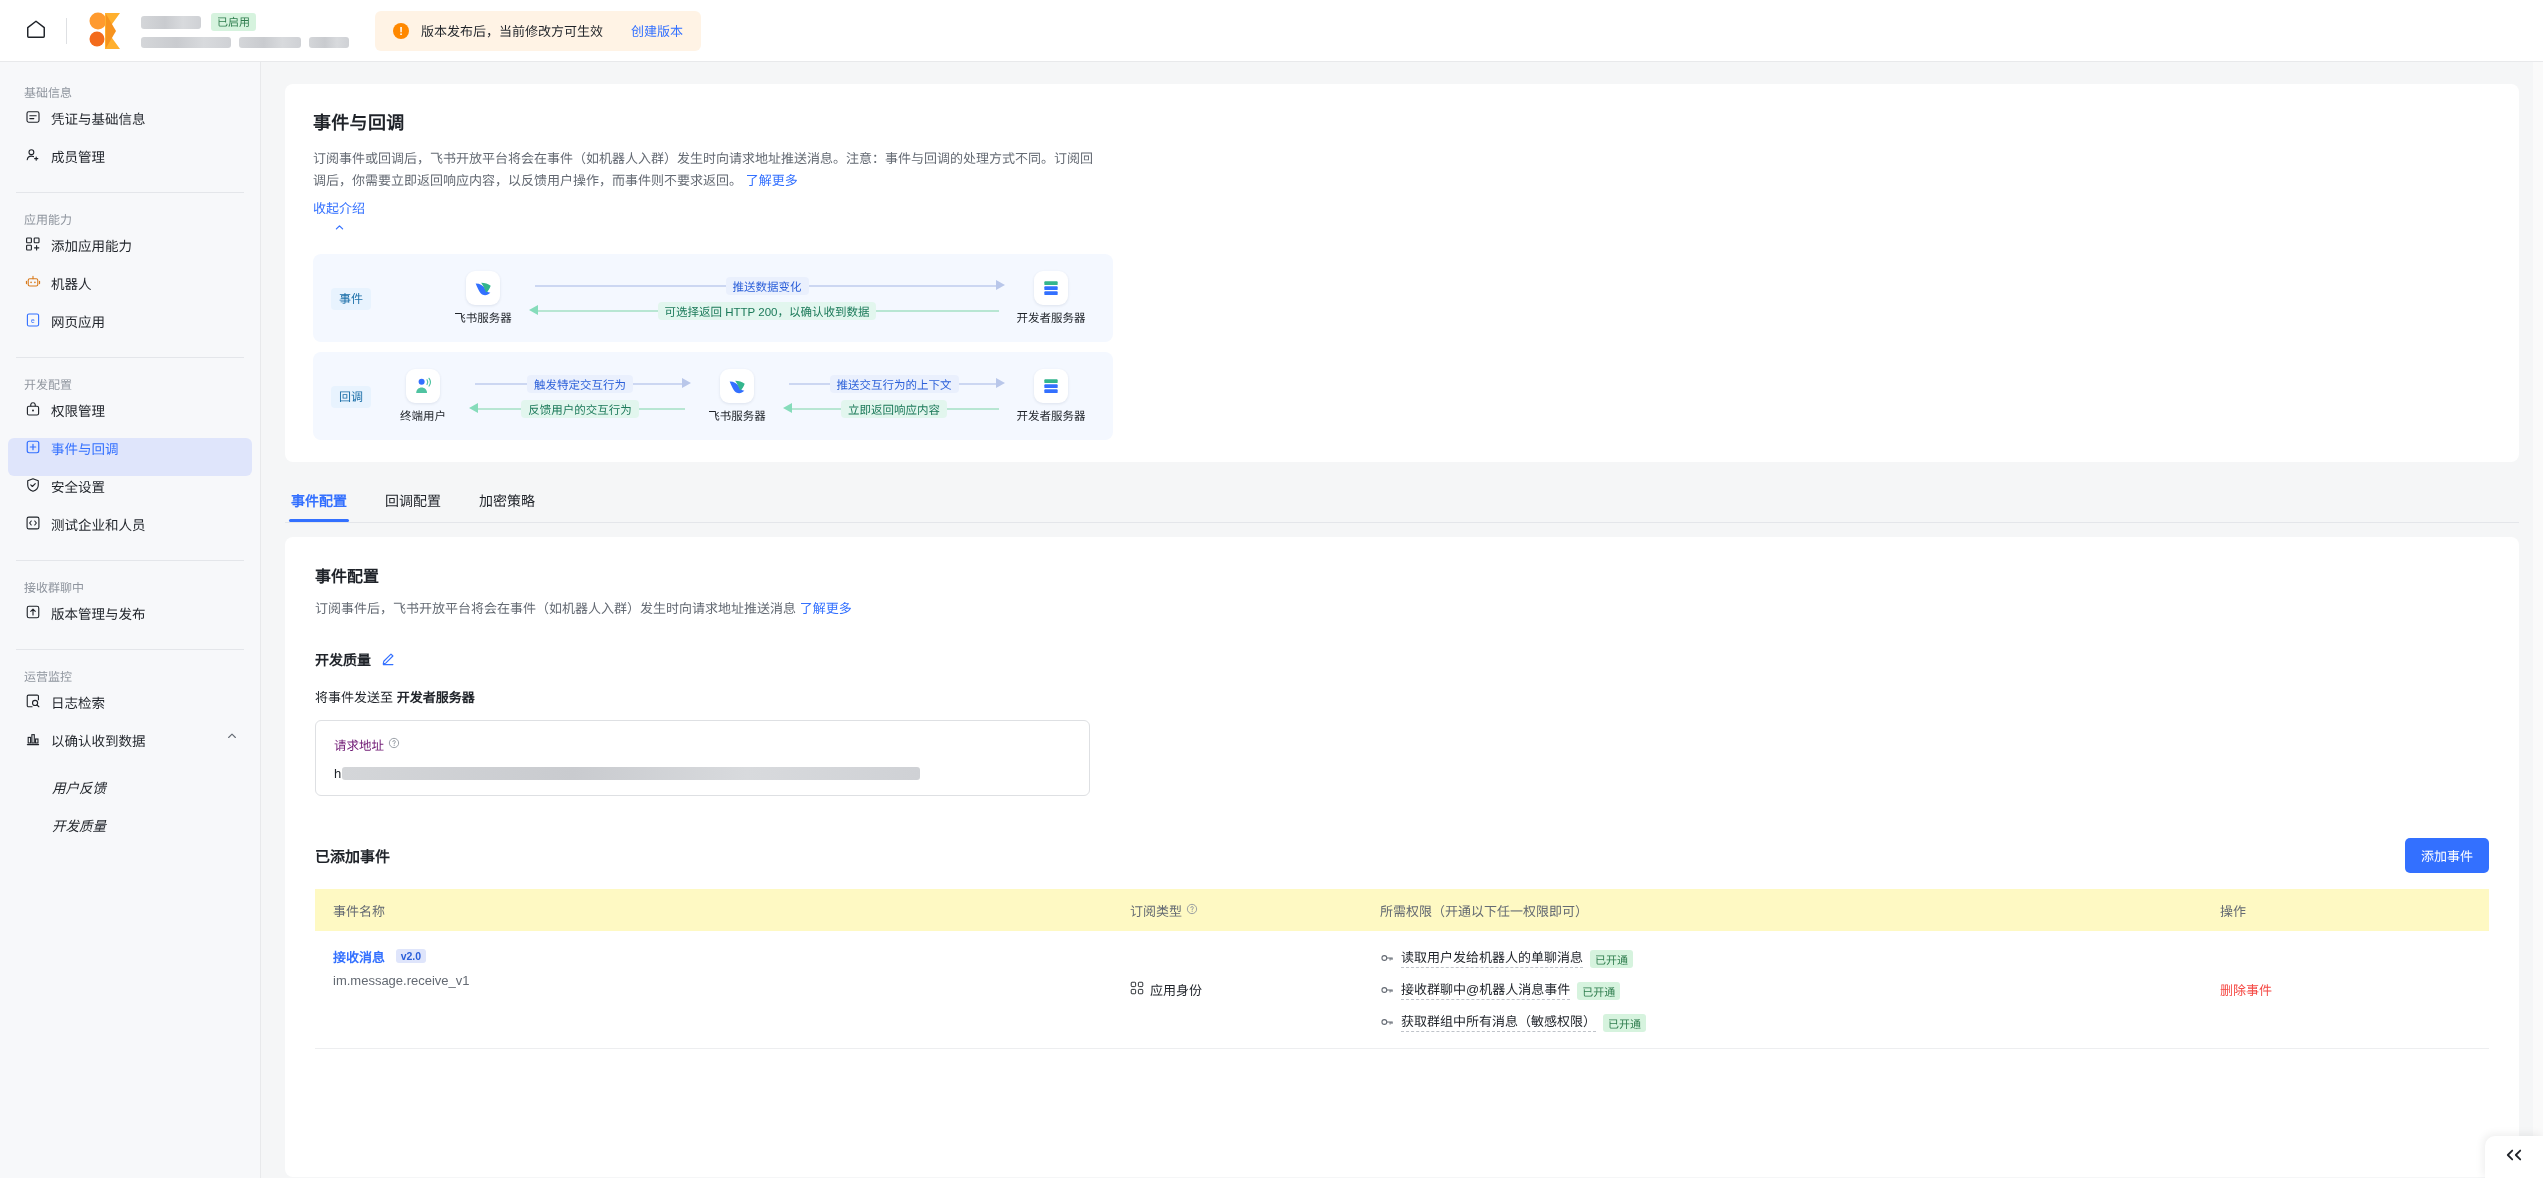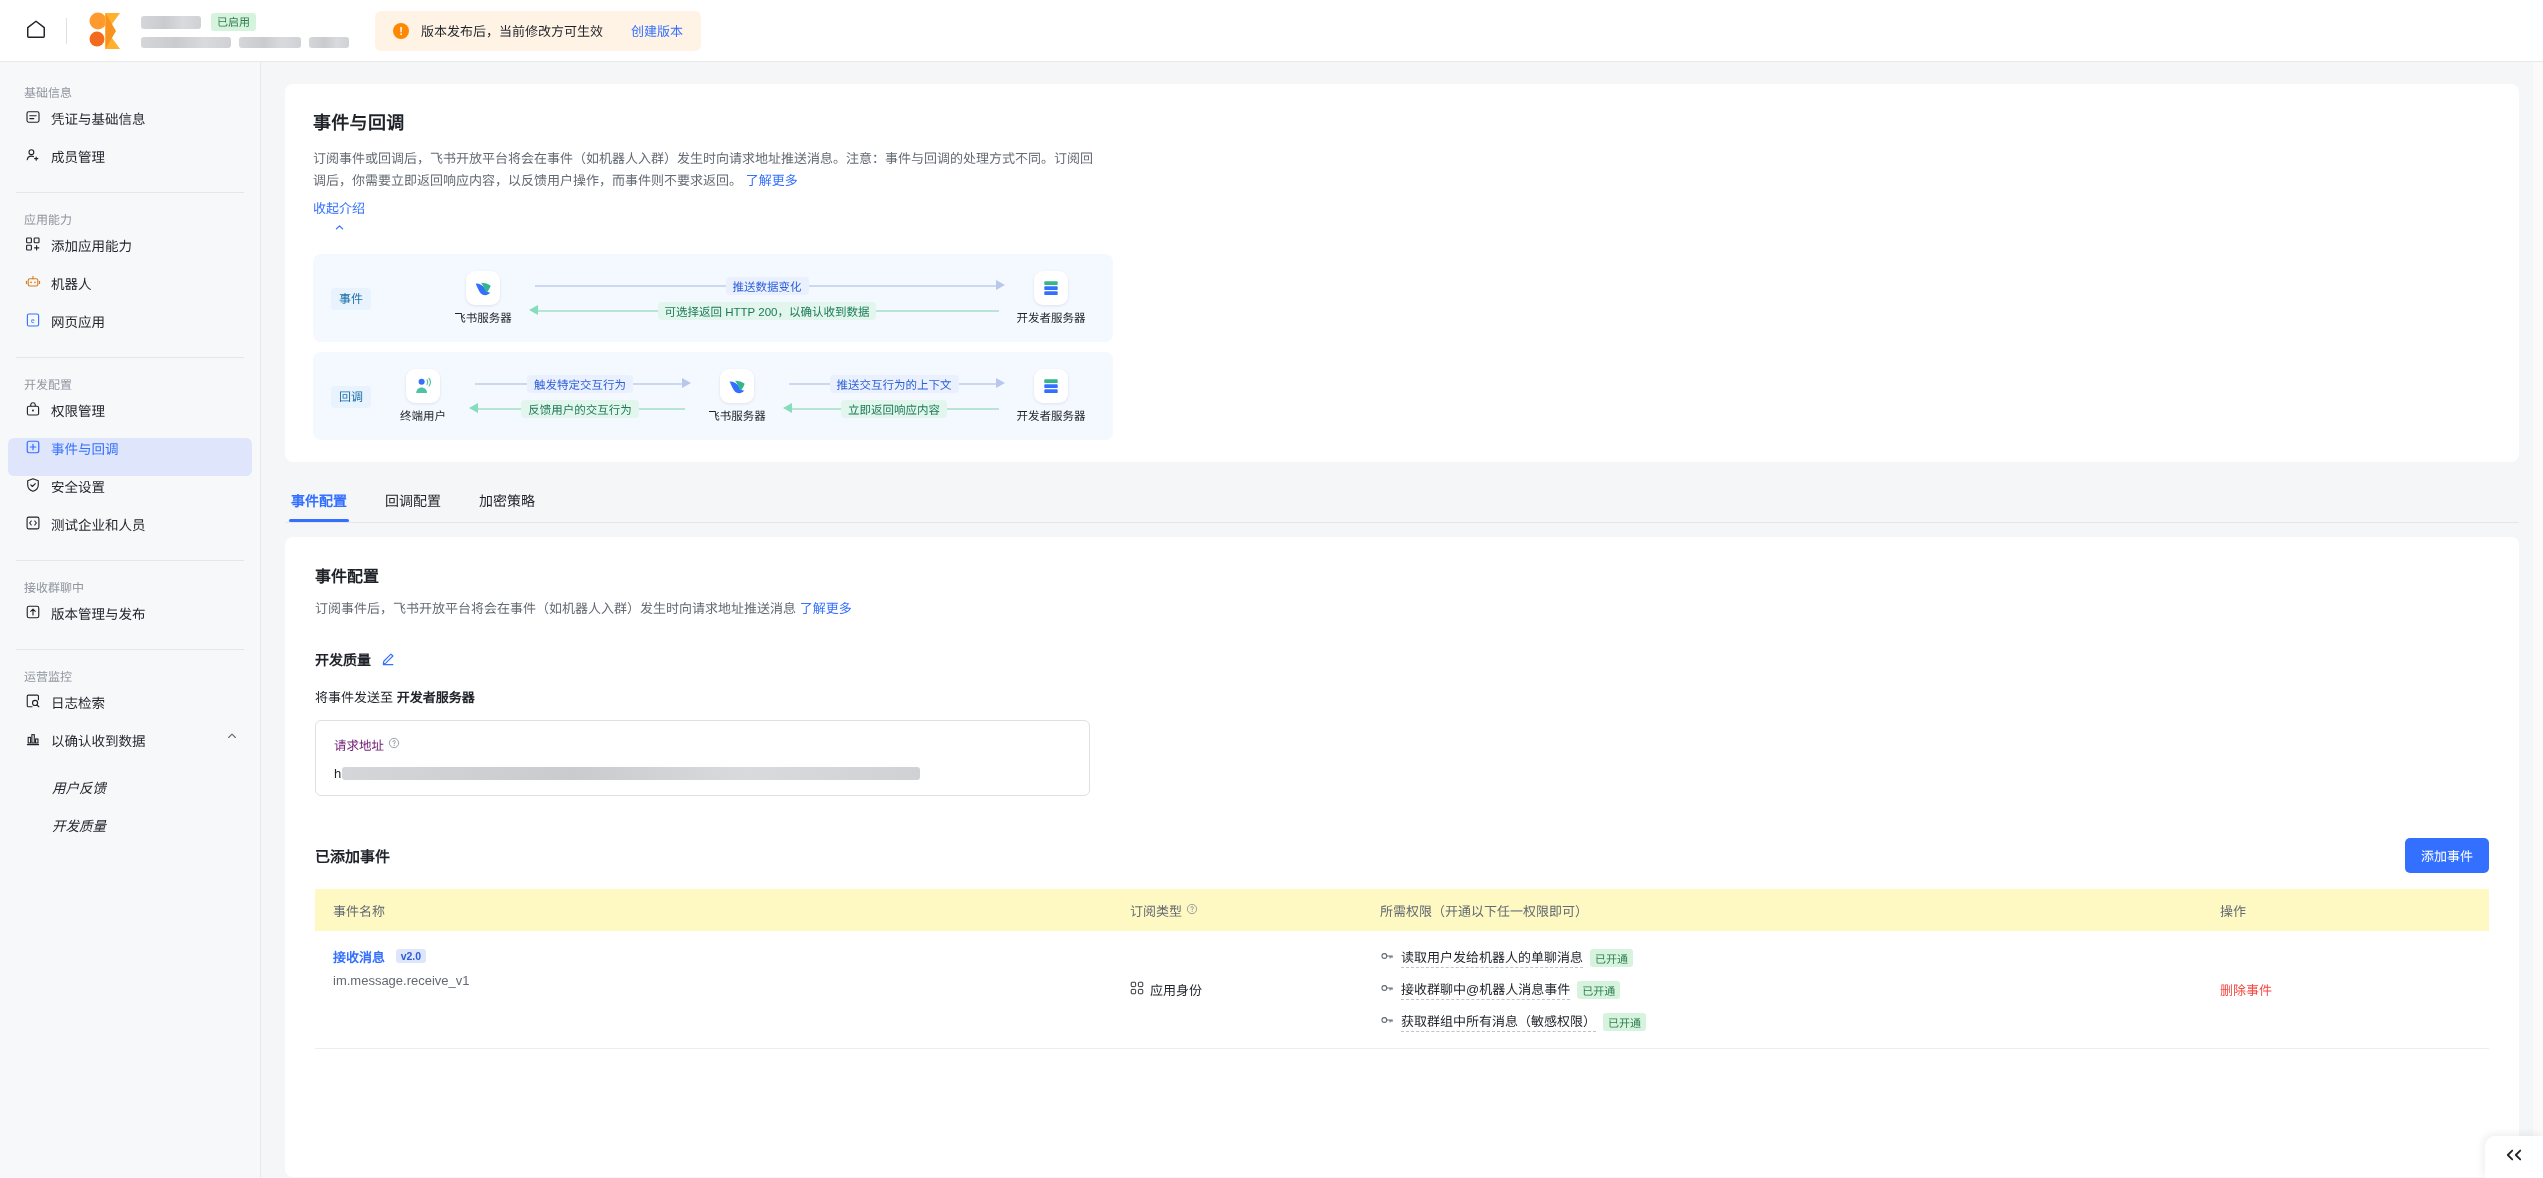--- a/index.html
+++ b/index.html
@@ -166,21 +166,21 @@
   .trow { display: flex; min-height: 96px; border-bottom: 1px solid #edeef0; padding: 16px 0; }
   .trow > div { font-size: 13px; color: #1f2329; }
   .ev-name { color: #3370ff; font-weight: 700; font-size: 13px; cursor: pointer; }
   .ev-ver {
     background: #dfe5fb; color: #2b5fd9; font-size: 10.5px; font-weight: 700;
     padding: 1px 5px; border-radius: 3px; margin-left: 7px; vertical-align: 2px;
   }
   .ev-key { font-size: 13px; color: #646a73; margin-top: 7px; }
   .sub-type { display: flex; align-items: center; gap: 6px; font-size: 13px; color: #1f2329; align-self: center;}
   .perm-list { display: flex; flex-direction: column; gap: 11px; }
-  .perm { display: flex; align-items: center; gap: 7px; }
+  .perm { display: flex; align-items: flex-end; gap: 7px; }
   .perm-text {
     font-size: 13px; color: #1f2329; border-bottom: 1px dashed #bfc3c9; padding-bottom: 1px;
   }
   .perm-badge {
     background: #d6f3de; color: #2f7d4e; font-size: 11px; padding: 1px 5px; border-radius: 3px; white-space: nowrap;
   }
   .del-link { color: #f54a45; font-size: 13px; cursor: pointer; align-self: center; }
 
   
   .corner-widget {

